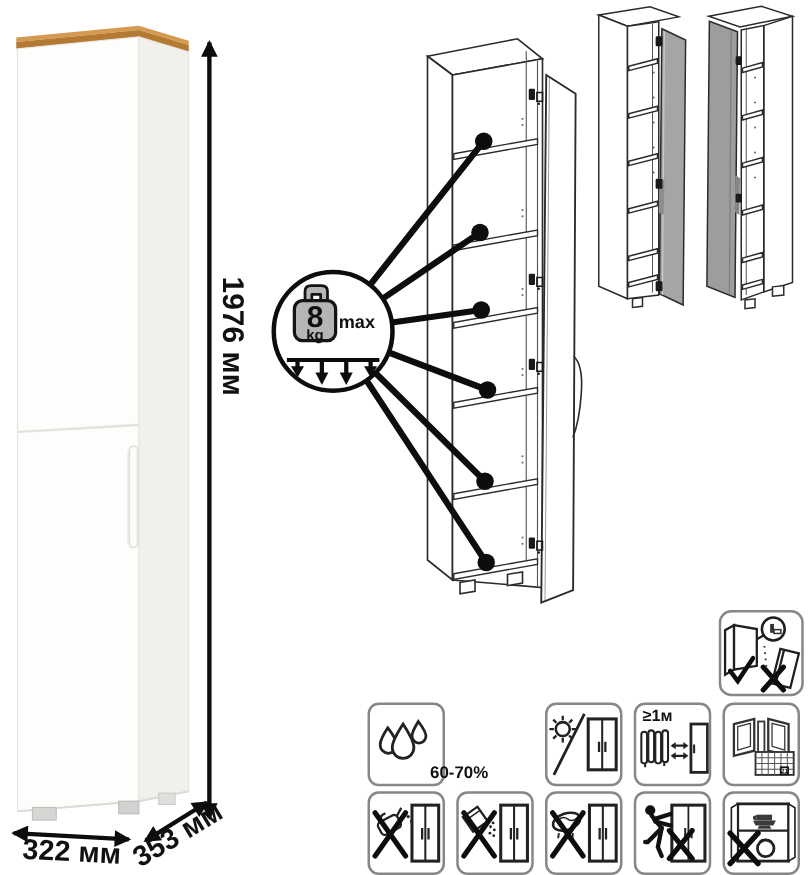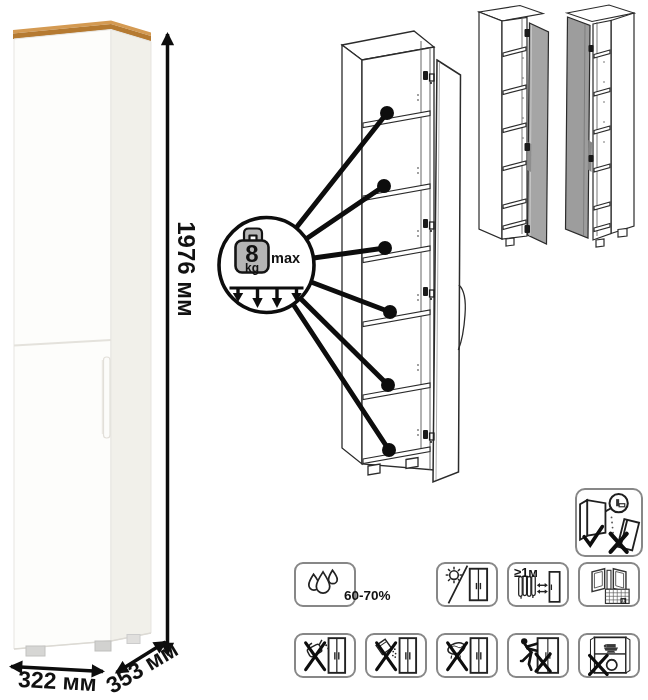--- a/index.html
+++ b/index.html
@@ -1,20 +1,20 @@
 <!DOCTYPE html>
 <html><head>
 <meta charset="utf-8">
 <style>
   html,body{margin:0;padding:0;background:#fff;}
   .canvas{position:relative;width:648px;height:700px;background:#ffffff;overflow:hidden;
           font-family:"Liberation Sans","DejaVu Sans",sans-serif;}
   .abs{position:absolute;}
   svg text{font-family:"Liberation Sans","DejaVu Sans",sans-serif;font-weight:bold;fill:#111;}
-  .icon-box{position:absolute;width:62px;height:45px;border:2.5px solid #878787;border-radius:9px;
+  .icon-box{position:absolute;width:62px;height:67px;border:2.5px solid #878787;border-radius:9px;
             background:#fff;box-sizing:border-box;}
   .icon-box svg{position:absolute;left:0;top:0;width:100%;height:100%;}
   .icon-label{position:absolute;left:0;right:0;bottom:2px;text-align:center;font-weight:bold;
               color:#111;font-size:13.5px;white-space:nowrap;margin-left:48px;}
   .icon-label.small{font-size:10.5px;letter-spacing:-0.3px;bottom:3px;}
   .label-tl{position:absolute;top:1px;left:5px;font-weight:bold;font-size:13px;color:#111;}
   .antitip-box{position:absolute;left:575px;top:488px;width:68px;height:69px;border:2.5px solid #878787;
                border-radius:10px;background:#fff;box-sizing:border-box;}
   .antitip-box svg{position:absolute;left:0;top:0;width:100%;height:100%;}
 </style>

